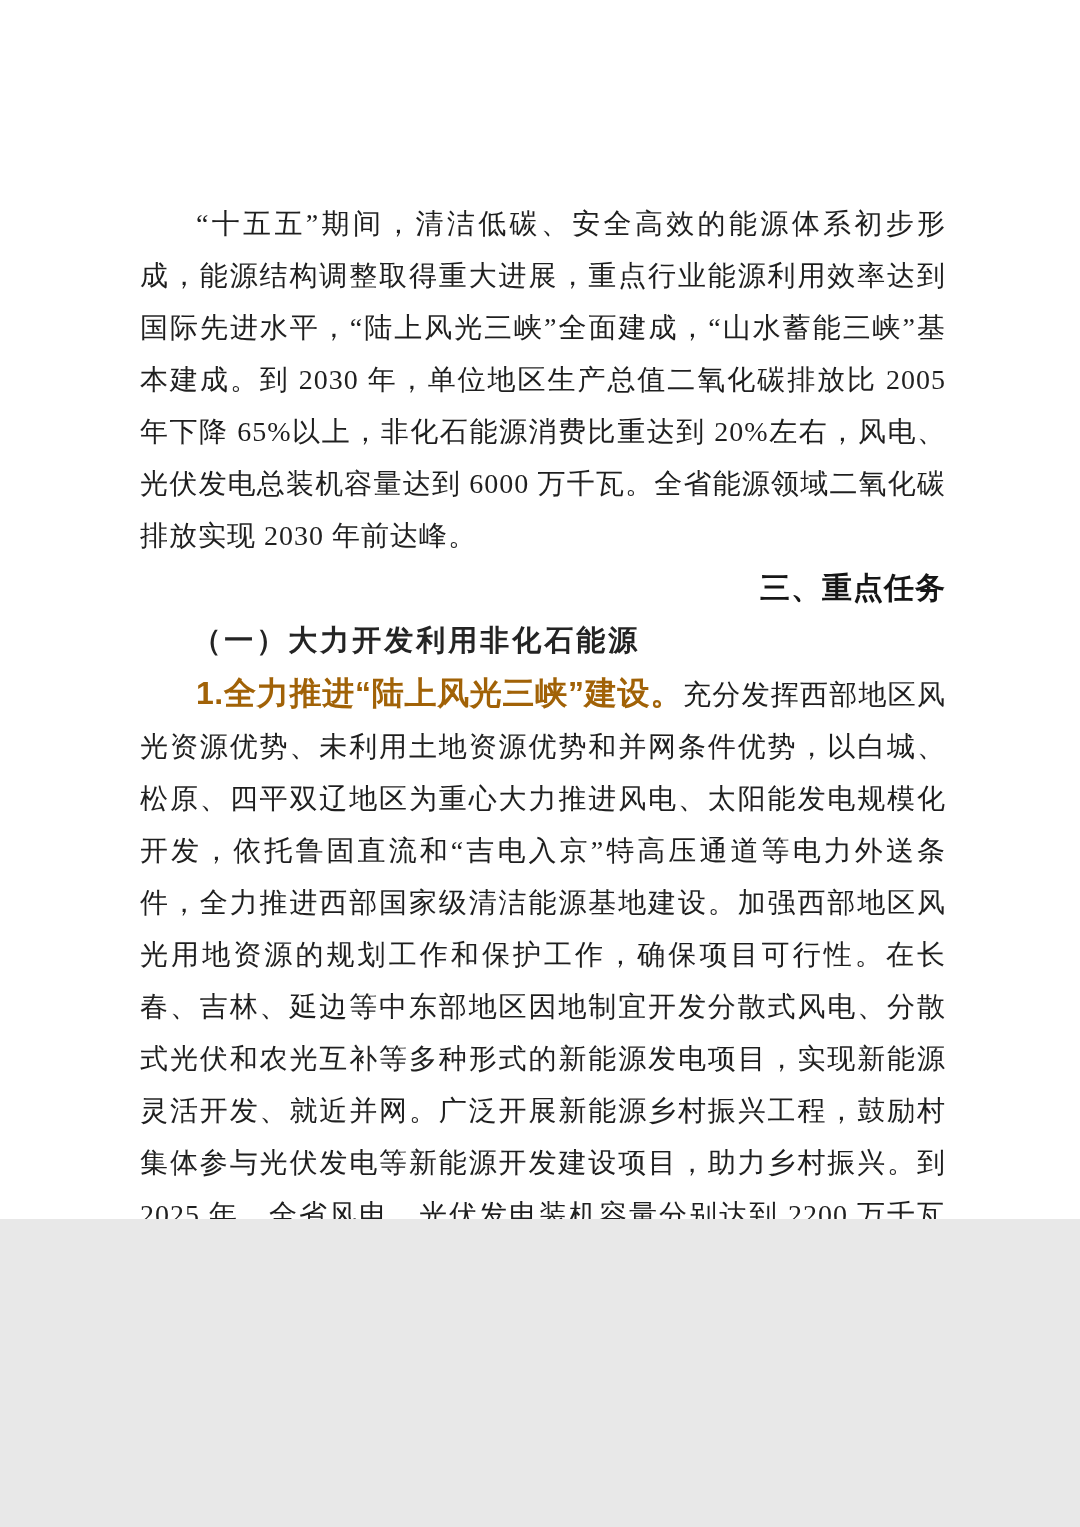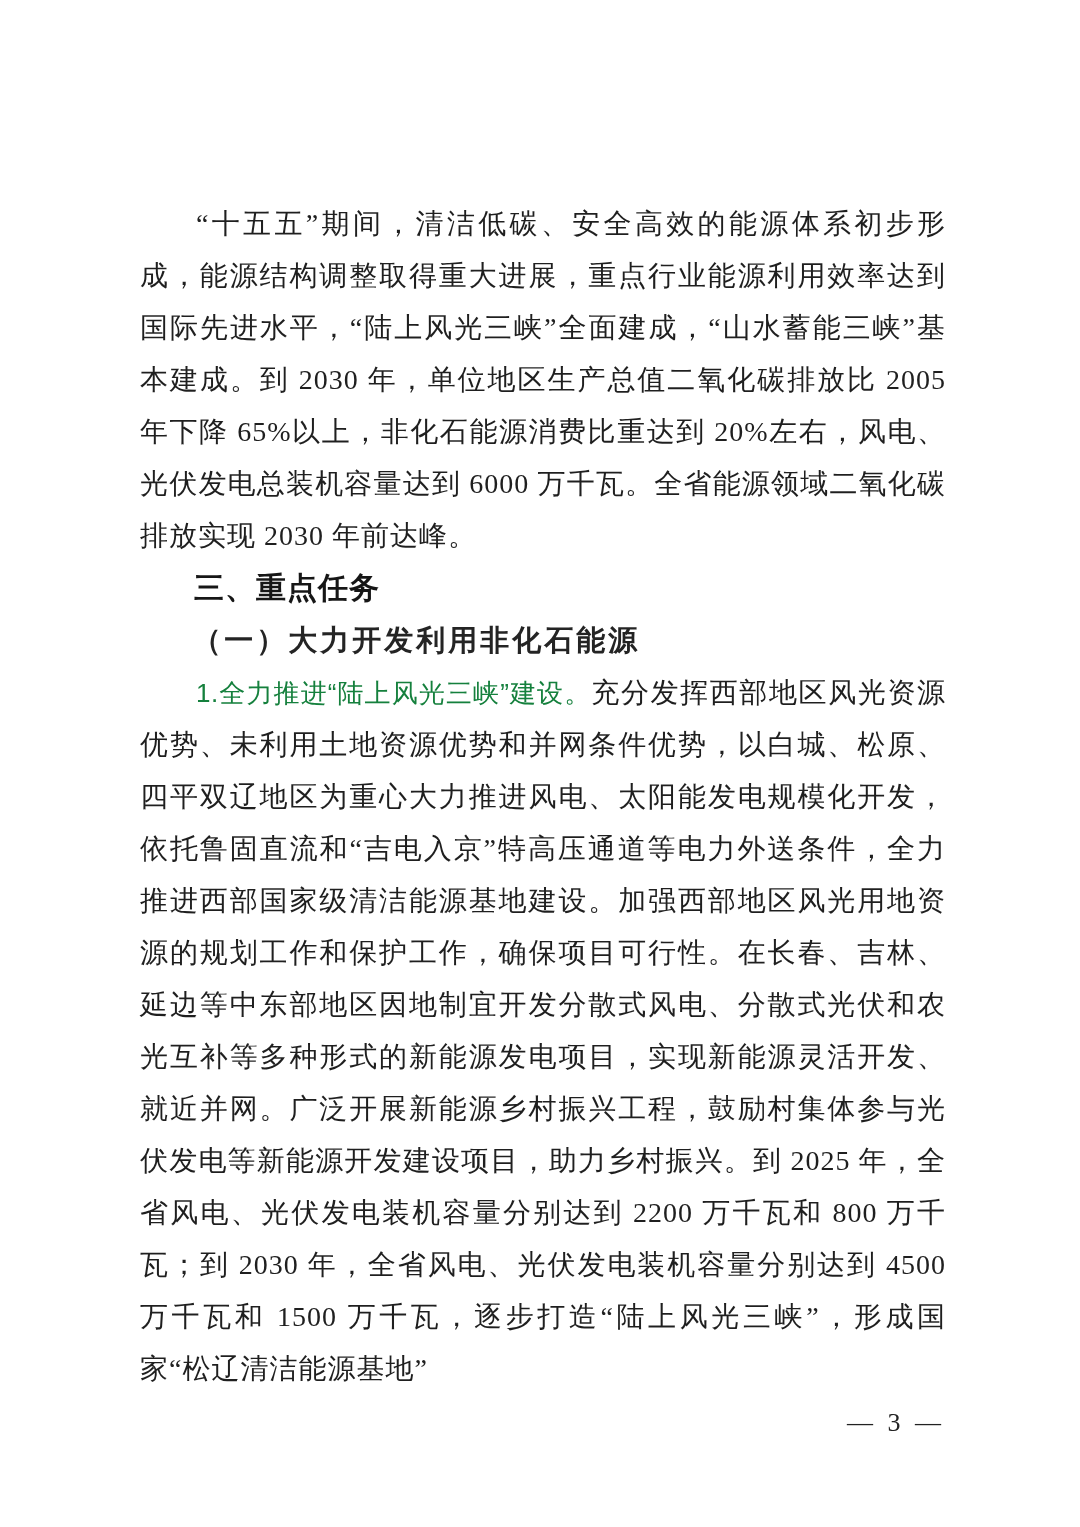--- a/index.html
+++ b/index.html
@@ -3,21 +3,21 @@
 <meta charset="utf-8">
 <style>
   html, body {
     margin: 0;
     padding: 0;
     background: #e8e8e8;
   }
   .page {
     position: relative;
     width: 1080px;
-    height: 1527px;
+    height: 1219px;
     margin: 0 auto;
     background: #ffffff;
     overflow: hidden;
     color: #1f1f1f;
   }
   .content {
     position: absolute;
     left: 140px;
     top: 198px;
     width: 806px;
@@ -35,37 +35,38 @@
   }
   .section-heading {
     margin: 0;
     font-family: "Liberation Sans", "DejaVu Sans", sans-serif;
     font-weight: bold;
     font-size: 30px;
     line-height: 52px;
     letter-spacing: 1px;
     text-indent: 1.8em;
     color: #161616;
+    text-align: right;
   }
   .subsection-heading {
     margin: 0;
     font-family: "Liberation Serif", "DejaVu Serif", serif;
     font-weight: bold;
     font-size: 29px;
     line-height: 53px;
     letter-spacing: 3px;
     text-indent: 1.8em;
     color: #242424;
   }
   .lead-bold {
     font-family: "Liberation Sans", "DejaVu Sans", sans-serif;
-    font-weight: normal;
-    font-size: 26px;
+    font-weight: bold;
+    font-size: 32px;
     letter-spacing: 0.5px;
-    color: #15803d;
+    color: #a16207;
   }
   .footer {
     position: absolute;
     top: 1408px;
     right: 135px;
     font-family: "Liberation Serif", "DejaVu Serif", serif;
     font-size: 26px;
     letter-spacing: 4px;
     color: #222222;
   }

